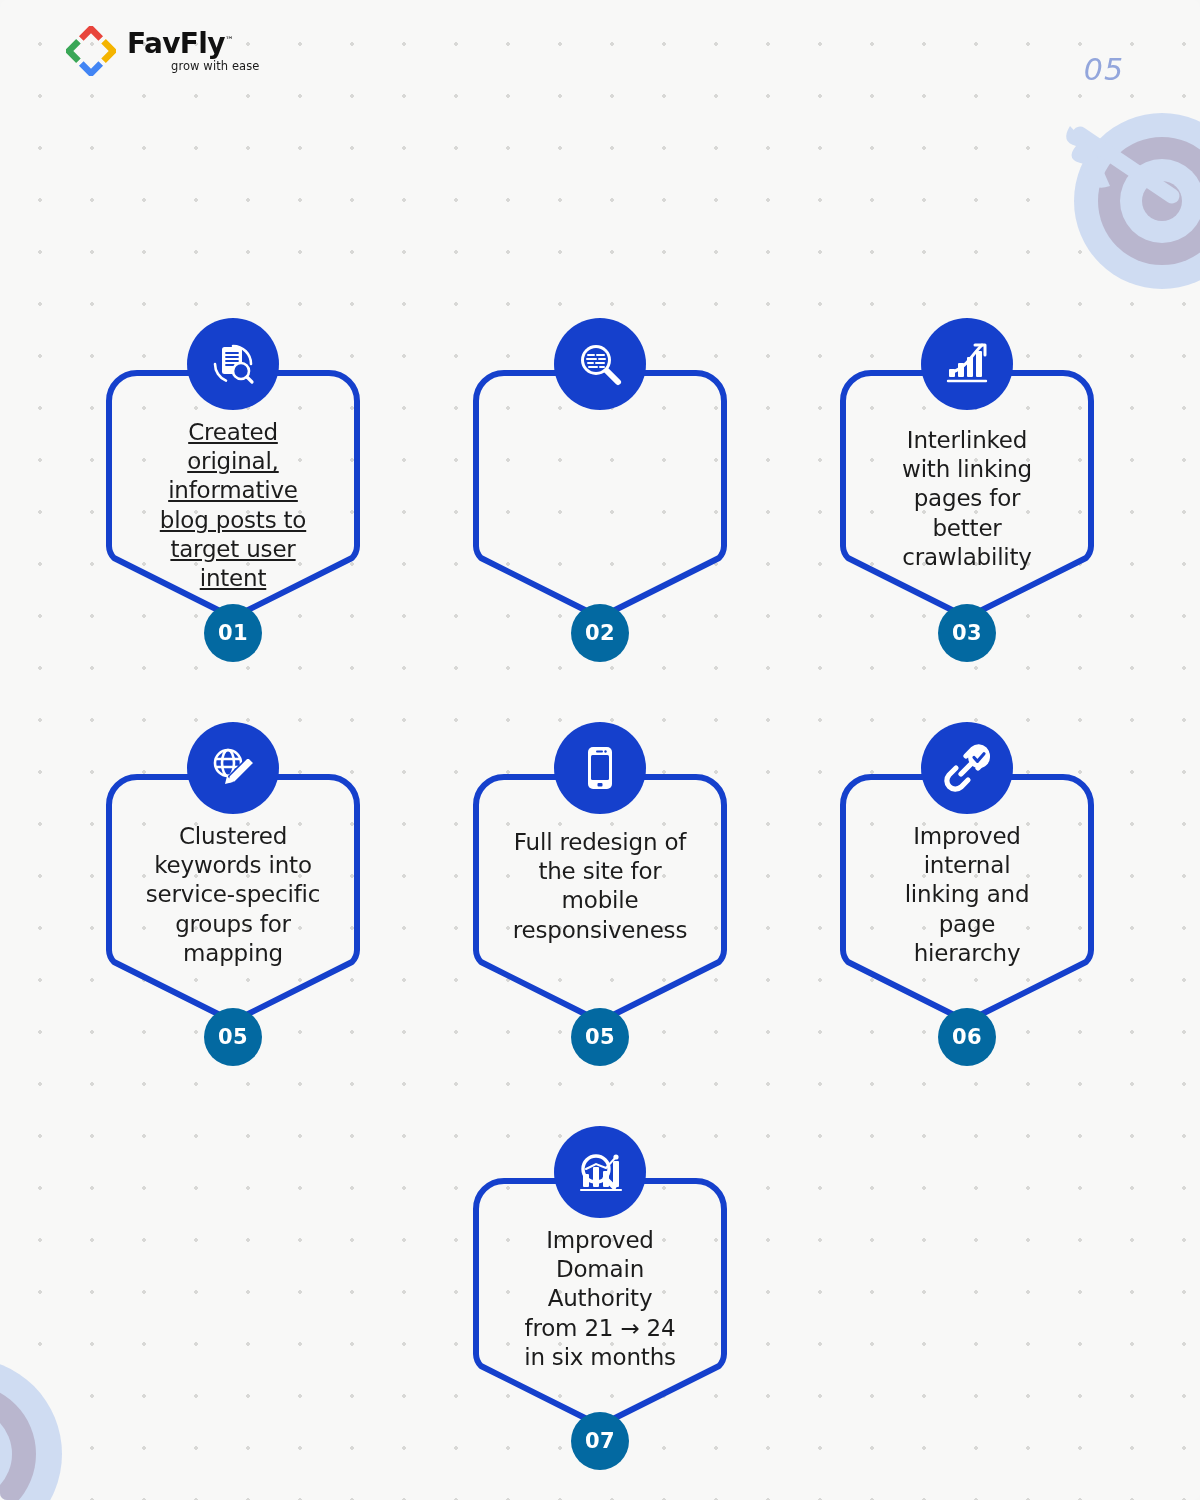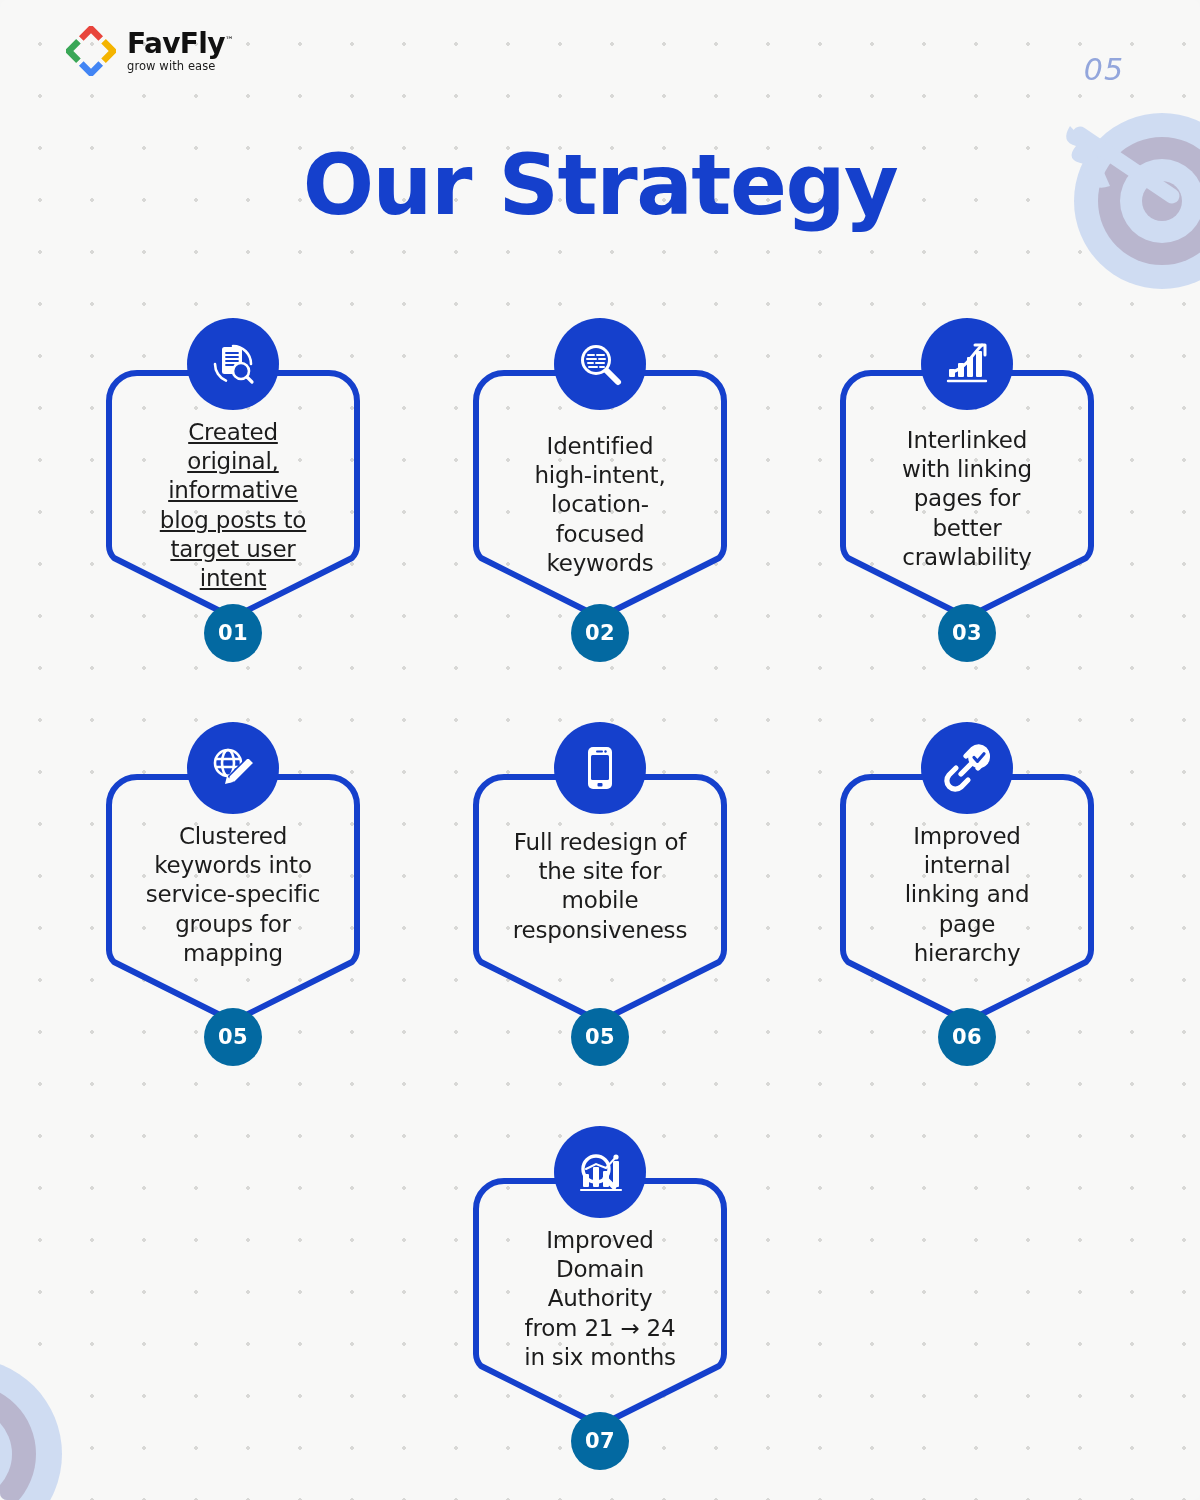--- a/index.html
+++ b/index.html
@@ -48,20 +48,21 @@
     letter-spacing:-0.6px; position:relative;
   }
   .logo-tm {
     font-size:9px; vertical-align:super; font-weight:normal;
     letter-spacing:0;
   }
   .logo-tag {
     font-family:"DejaVu Sans", sans-serif;
     font-size:11.5px; color:#1a1a1a; margin-top:3px;
     letter-spacing:0.1px;
+    margin-left:44px;
   }
 
   .page-num {
     position:absolute; right:76px; top:52px;
     font-family:"DejaVu Sans", sans-serif;
     font-size:30px; font-style:italic; font-weight:500;
     color:#93a6dc; letter-spacing:1px;
     z-index:5;
   }
 
@@ -187,21 +188,20 @@
       </g>
     </svg>
     <div class="logo-text">
       <div class="logo-name"><span>FavFly</span><span class="logo-tm">™</span></div>
       <div class="logo-tag">grow with ease</div>
     </div>
   </div>
 
   <div class="page-num">05</div>
 
-  <h1 class="title">Our Strategy</h1>
 
   <div class="grid">
 
     <div class="row row-1">
 
       <div class="card c1">
         <svg class="card-svg" viewBox="0 0 254 252">
           <path d="M31 3 H223 a28 28 0 0 1 28 28 V176 a18 18 0 0 1 -5 12 L134 244 a12 12 0 0 1 -14 0 L8 188 a18 18 0 0 1 -5 -12 V31 a28 28 0 0 1 28 -28 Z" fill="none" stroke="#1540cc" stroke-width="6" stroke-linejoin="round"></path>
         </svg>
         <div class="icon-badge">
@@ -241,25 +241,20 @@
               <path d="M12 20 h9"></path>
                 <path d="M24 20 h6"></path>
               <path d="M13 24 h5"></path>
                 <path d="M21 24 h8"></path>
               <path d="M14 28 h8"></path>
                 <path d="M25 28 h4"></path>
             </g>
             <path d="M32 32 l11 11" stroke="#fff" stroke-width="6" stroke-linecap="round"></path>
           </svg>
         </div>
-        <div class="card-text">Identified
-high-intent,
-location-
-focused
-keywords</div>
         <div class="num-badge">02</div>
       </div>
 
       <div class="card c3">
         <svg class="card-svg" viewBox="0 0 254 252">
           <path d="M31 3 H223 a28 28 0 0 1 28 28 V176 a18 18 0 0 1 -5 12 L134 244 a12 12 0 0 1 -14 0 L8 188 a18 18 0 0 1 -5 -12 V31 a28 28 0 0 1 28 -28 Z" fill="none" stroke="#1540cc" stroke-width="6" stroke-linejoin="round"></path>
         </svg>
         <div class="icon-badge">
           <svg width="50" height="50" viewBox="0 0 50 50">
             <g fill="#fff">

